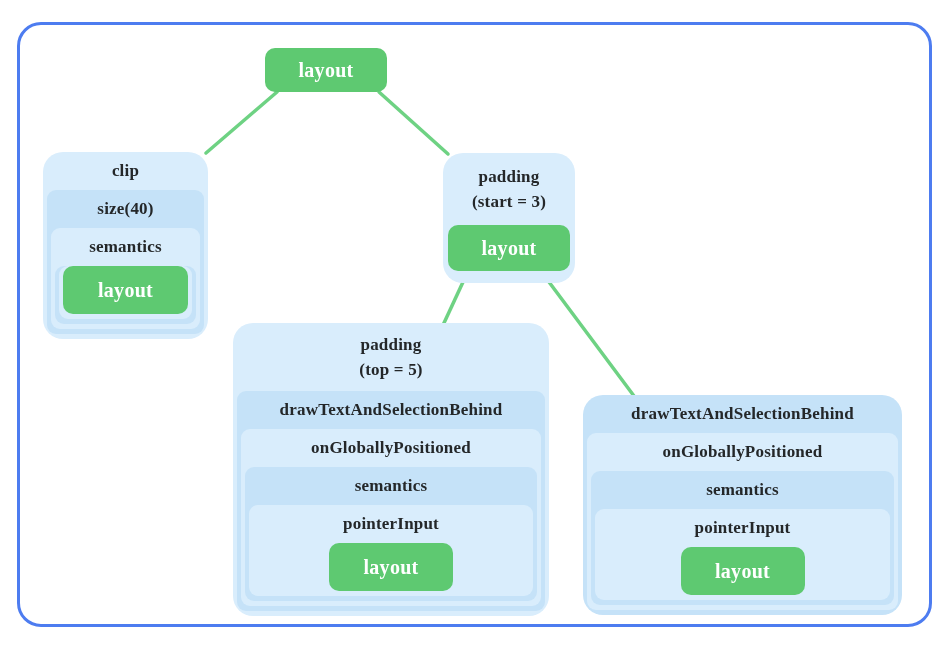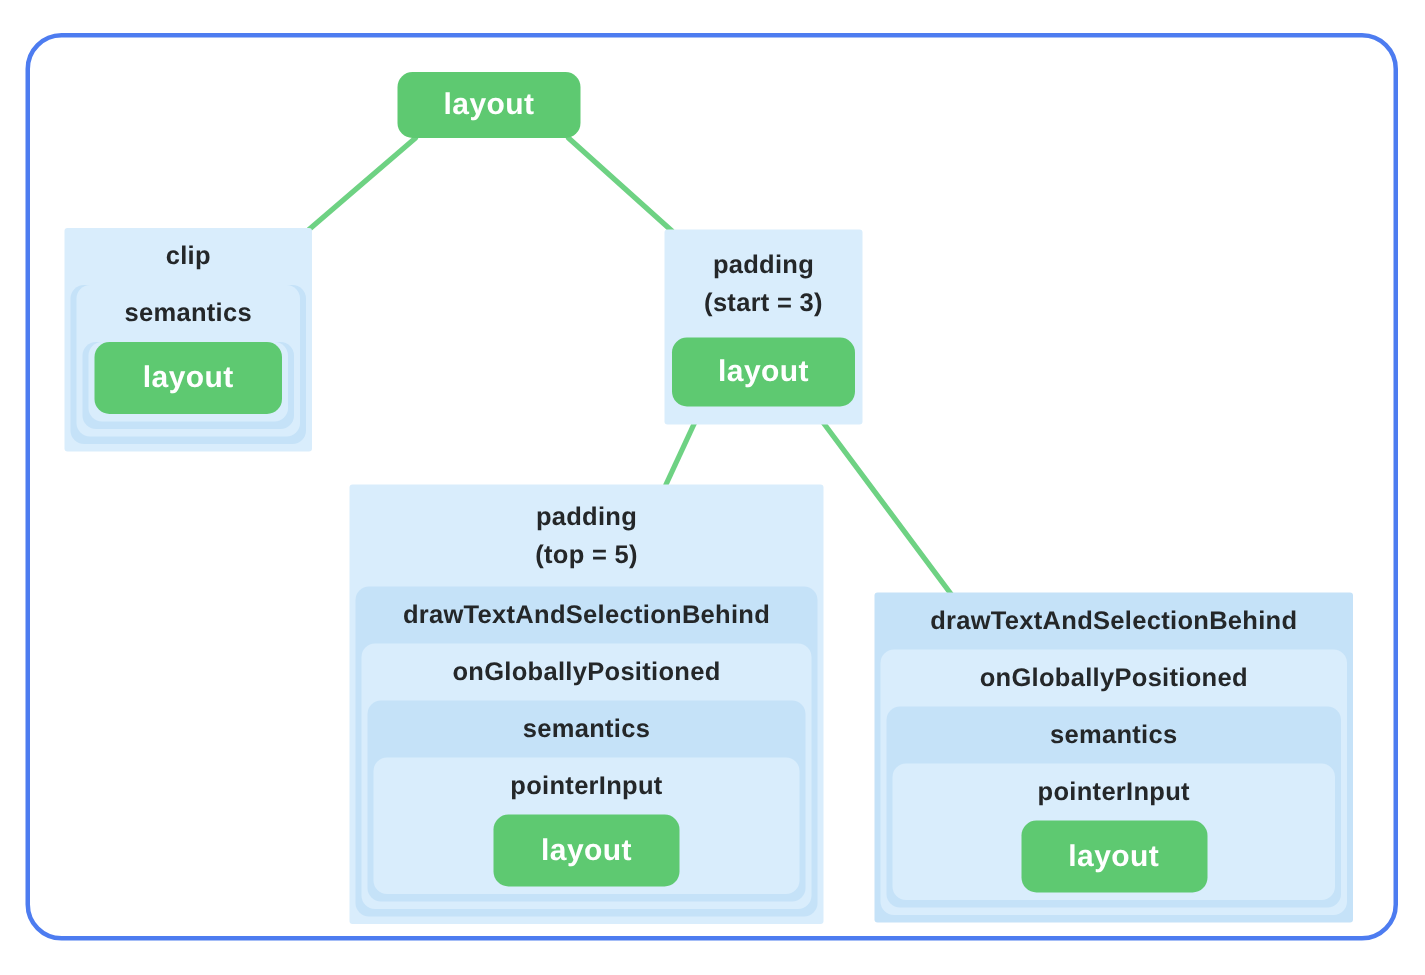--- a/index.html
+++ b/index.html
@@ -1,36 +1,36 @@
 <!DOCTYPE html>
 <html style="--node-green: #5ec971; --edge-green: #6ed283; --box-light: #d9edfc; --box-dark: #c5e2f8; --border-blue: #4d7cf0; --text-dark: #242729;"><head>
 <meta charset="utf-8">
 <style>
   html,body { margin:0; padding:0; background:#ffffff; }
   .canvas {
     position:relative; width:950px; height:648px; background:#ffffff;
-    font-family:Liberation Sans, sans-serif; overflow:hidden;
+    font-family:Liberation Serif, serif; overflow:hidden;
   }
   .frame {
     position:absolute; left:17px; top:22px; width:909px; height:599px;
     border:3px solid var(--border-blue,#4d7cf0); border-radius:24px; background:#ffffff;
   }
   svg.edges { position:absolute; left:0; top:0; width:950px; height:650px; pointer-events:none; }
   svg.edges line { stroke:var(--edge-green,#6ed283); stroke-width:3.5; stroke-linecap:round; }
 
   .abs { position:absolute; box-sizing:border-box; }
 
   .node-green {
     background:var(--node-green,#5ec971); color:#ffffff; border-radius:10px;
     display:flex; align-items:center; justify-content:center;
     font-weight:700; font-size:20px; letter-spacing:0.3px;
   }
   .root { left:265px; top:48px; width:122px; height:44px; }
 
-  .box { border-radius:2px; padding:0 4px 5px; box-sizing:border-box; }
+  .box { border-radius:20px; padding:0 4px 5px; box-sizing:border-box; }
   .box .box { border-radius:9px; }
   .light { background:var(--box-light,#d9edfc); }
   .dark  { background:var(--box-dark,#c5e2f8); }
 
   .box-label {
     height:38px; display:flex; align-items:center; justify-content:center;
     font-size:17px; font-weight:700; color:var(--text-dark,#242729); letter-spacing:0.2px;
     white-space:nowrap;
   }
   .box-label.twoline { height:68px; flex-direction:column; line-height:25px; }
@@ -61,20 +61,21 @@
     <line x1="379" y1="92" x2="448" y2="154"></line>
     <line x1="463" y1="282" x2="444" y2="323"></line>
     <line x1="549" y1="282" x2="634" y2="396"></line>
   </svg>
 
   <div class="abs node-green root">layout</div>
 
   <div class="abs box light chain-clip">
     <div class="box-label">clip</div>
     <div class="box dark">
+      <div class="box-label">size(40)</div>
       <div class="box light">
         <div class="box-label">semantics</div>
         <div class="box dark">
           <div class="box light">
             <div class="leaf">layout</div>
           </div>
         </div>
       </div>
     </div>
   </div>

